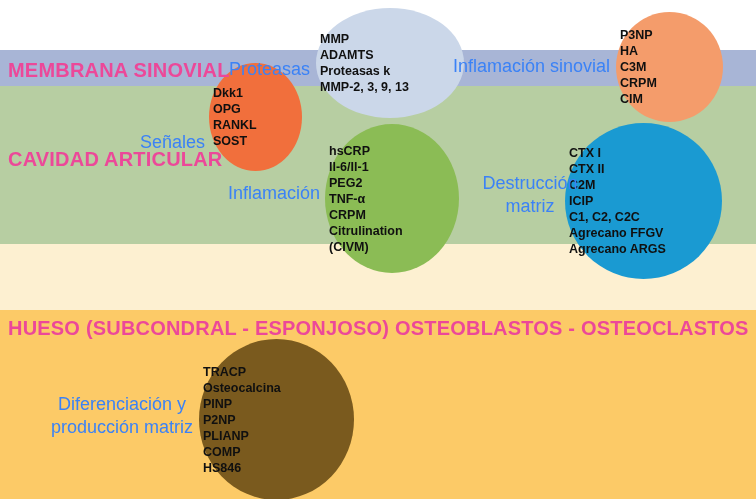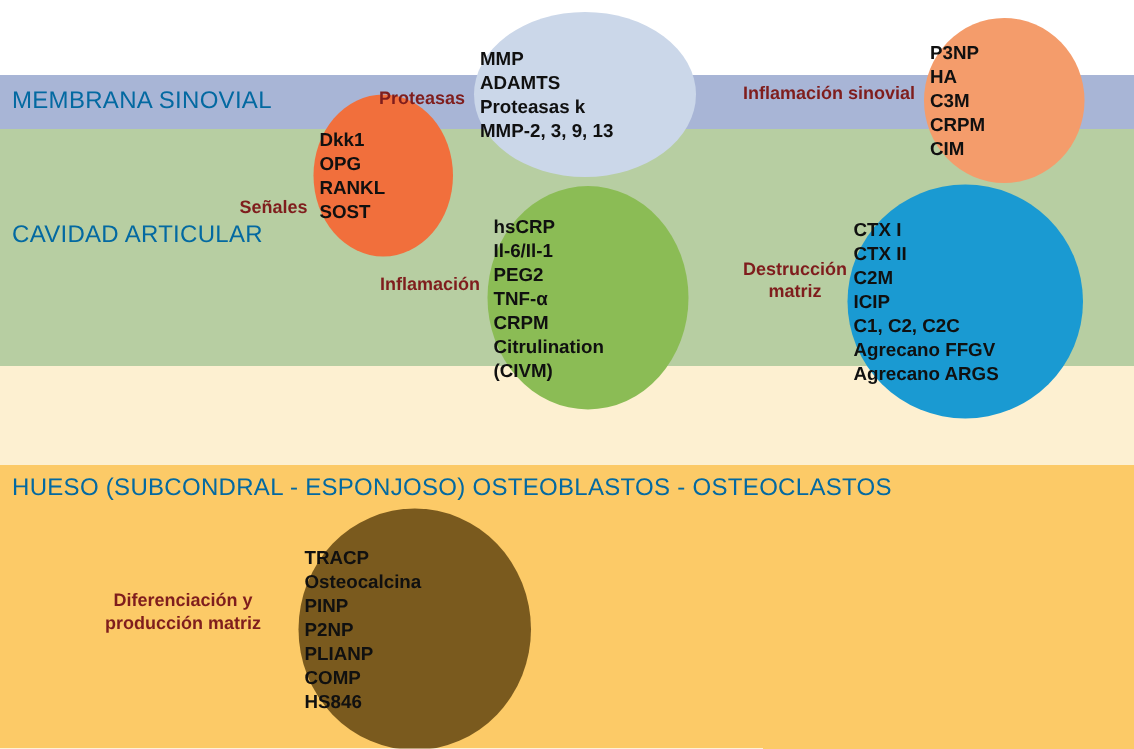--- a/index.html
+++ b/index.html
@@ -16,23 +16,23 @@
   .band {
     position: absolute;
     left: 0;
     width: 756px;
     z-index: 0;
   }
 
   .band-label {
     position: absolute;
     z-index: 3;
-    font-weight: 400;
-    font-size: 16px;
-    color: #0369a1;
+    font-weight: 700;
+    font-size: 20px;
+    color: #ec4899;
     letter-spacing: 0.2px;
     white-space: nowrap;
   }
 
   .bubble {
     position: absolute;
     z-index: 2;
     border-radius: 50%;
     display: flex;
     flex-direction: column;
@@ -43,23 +43,23 @@
     font-weight: 700;
     color: #101010;
     line-height: 1.28;
     padding: 4px;
   }
   .bubble span { display: block; white-space: nowrap; }
 
   .bubble-label {
     position: absolute;
     z-index: 3;
-    font-weight: 700;
-    font-size: 12px;
-    color: #7f1d1d;
+    font-weight: 400;
+    font-size: 18px;
+    color: #3b82f6;
     line-height: 1.25;
   }
   .align-right  { text-align: right; }
   .align-center { text-align: center; }
 </style>
 </head>
 <body>
 
 <div class="canvas">
 

